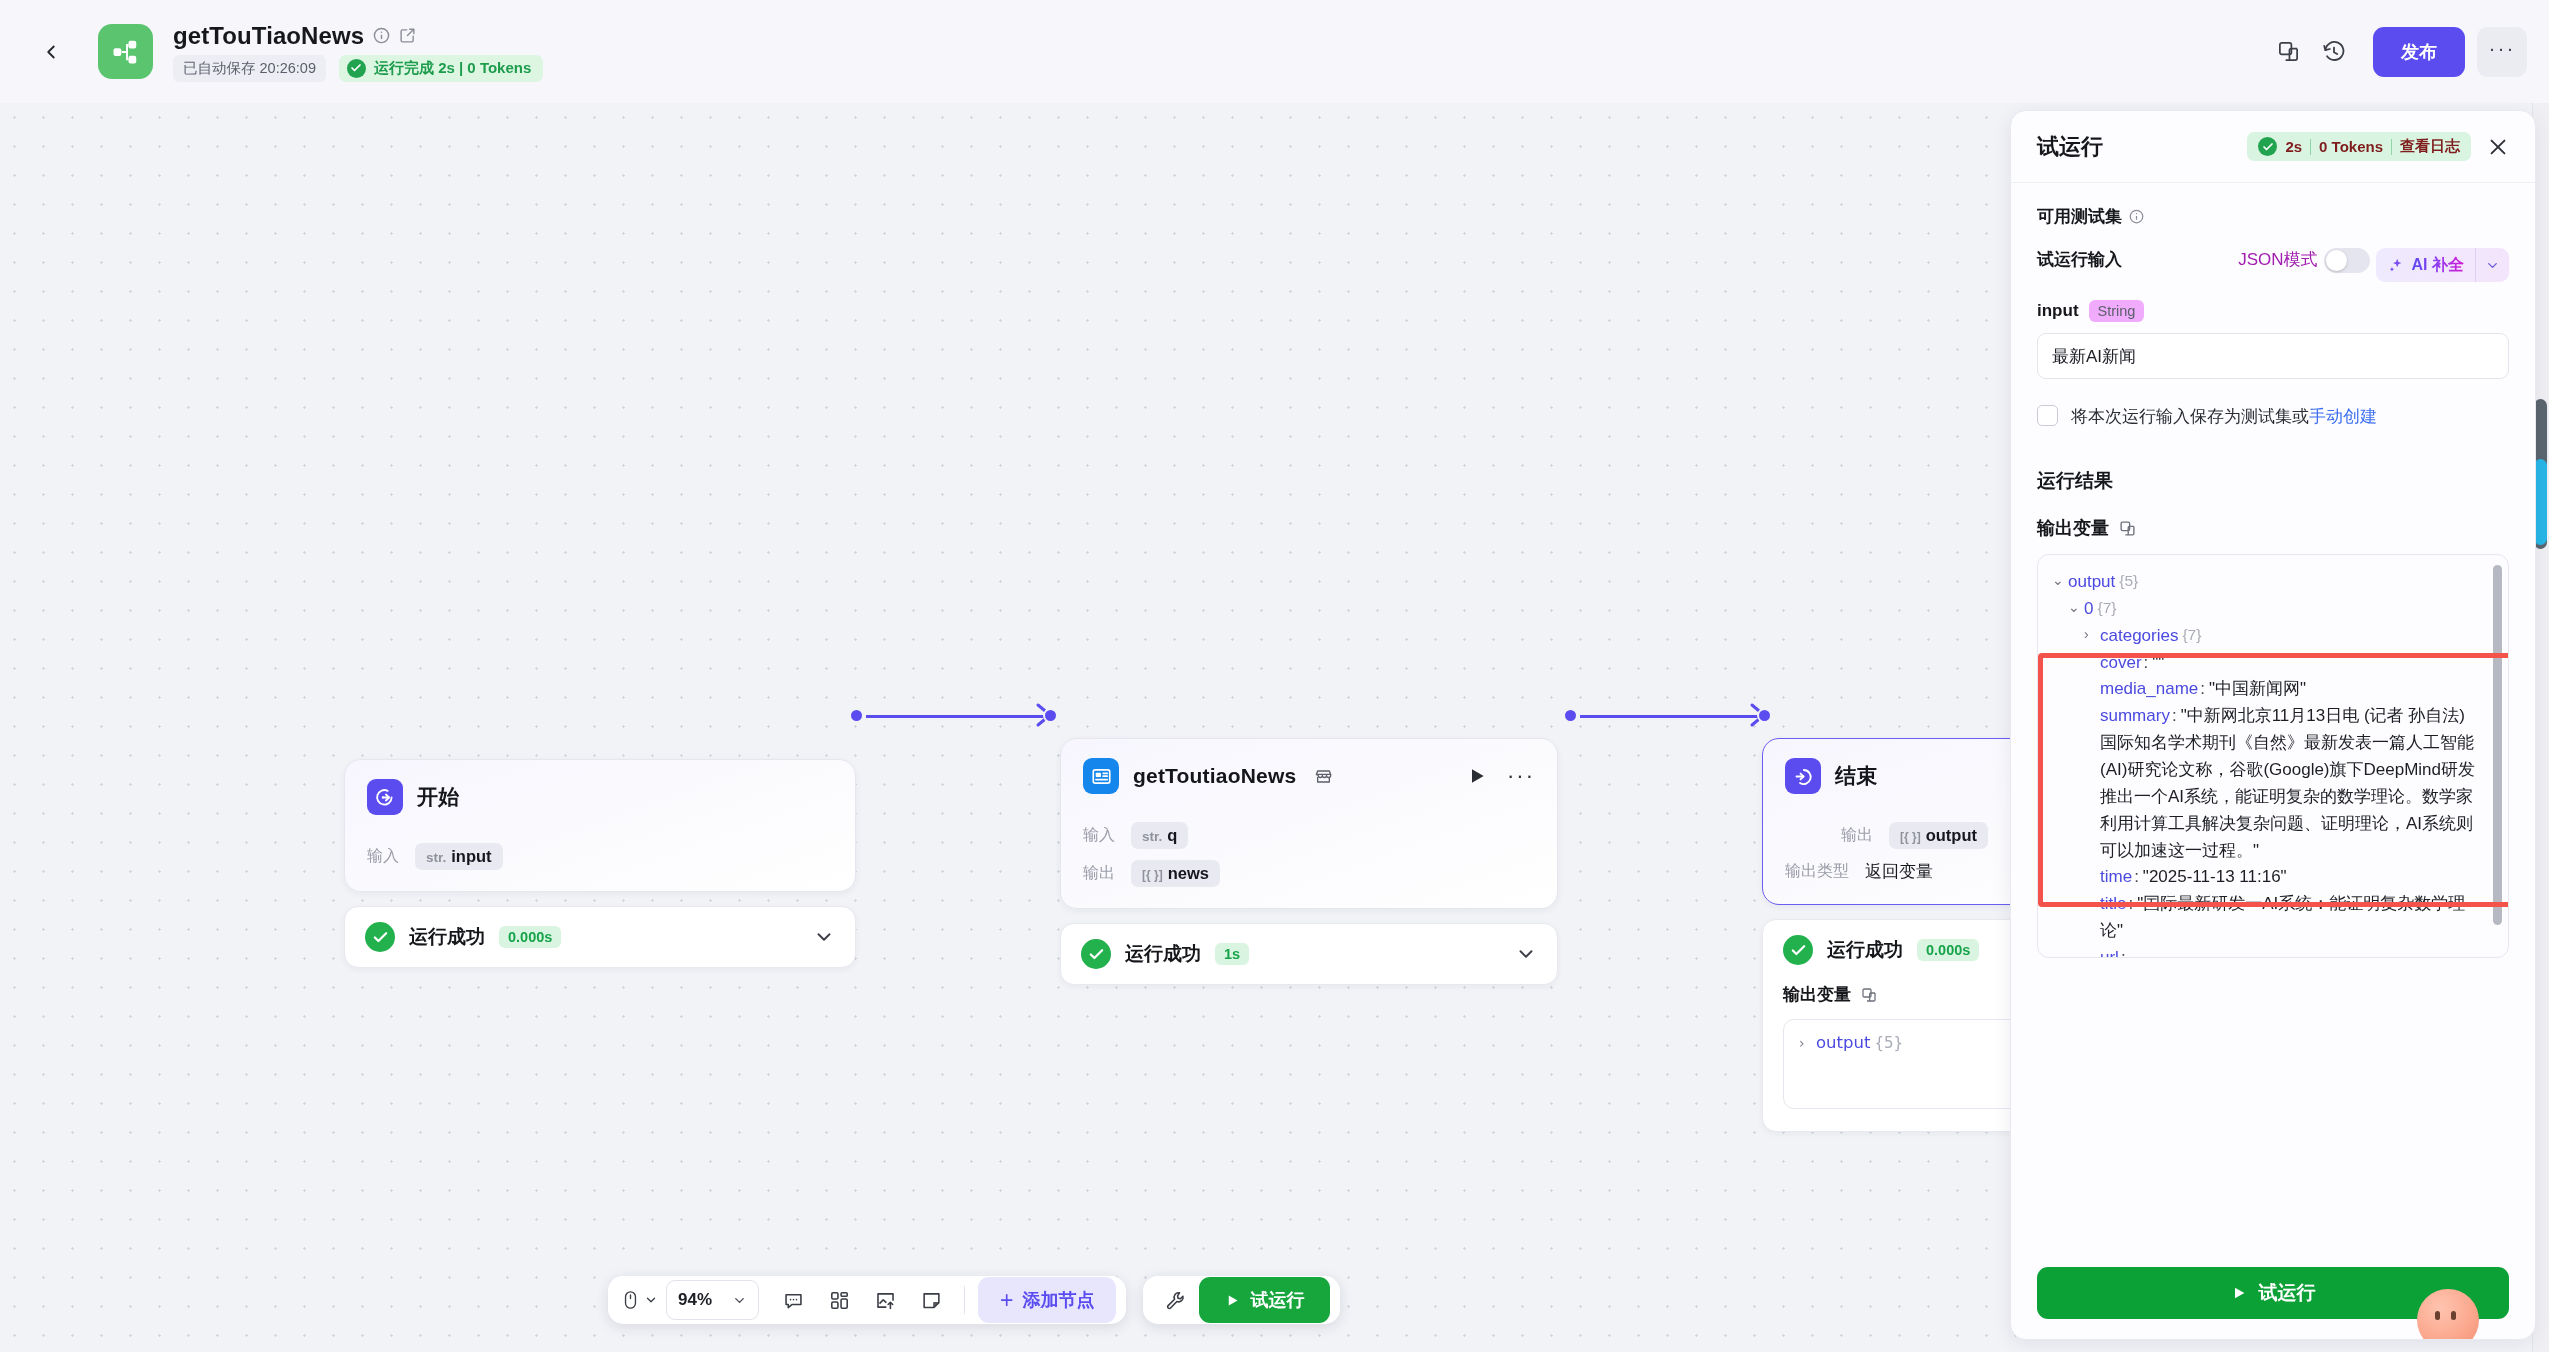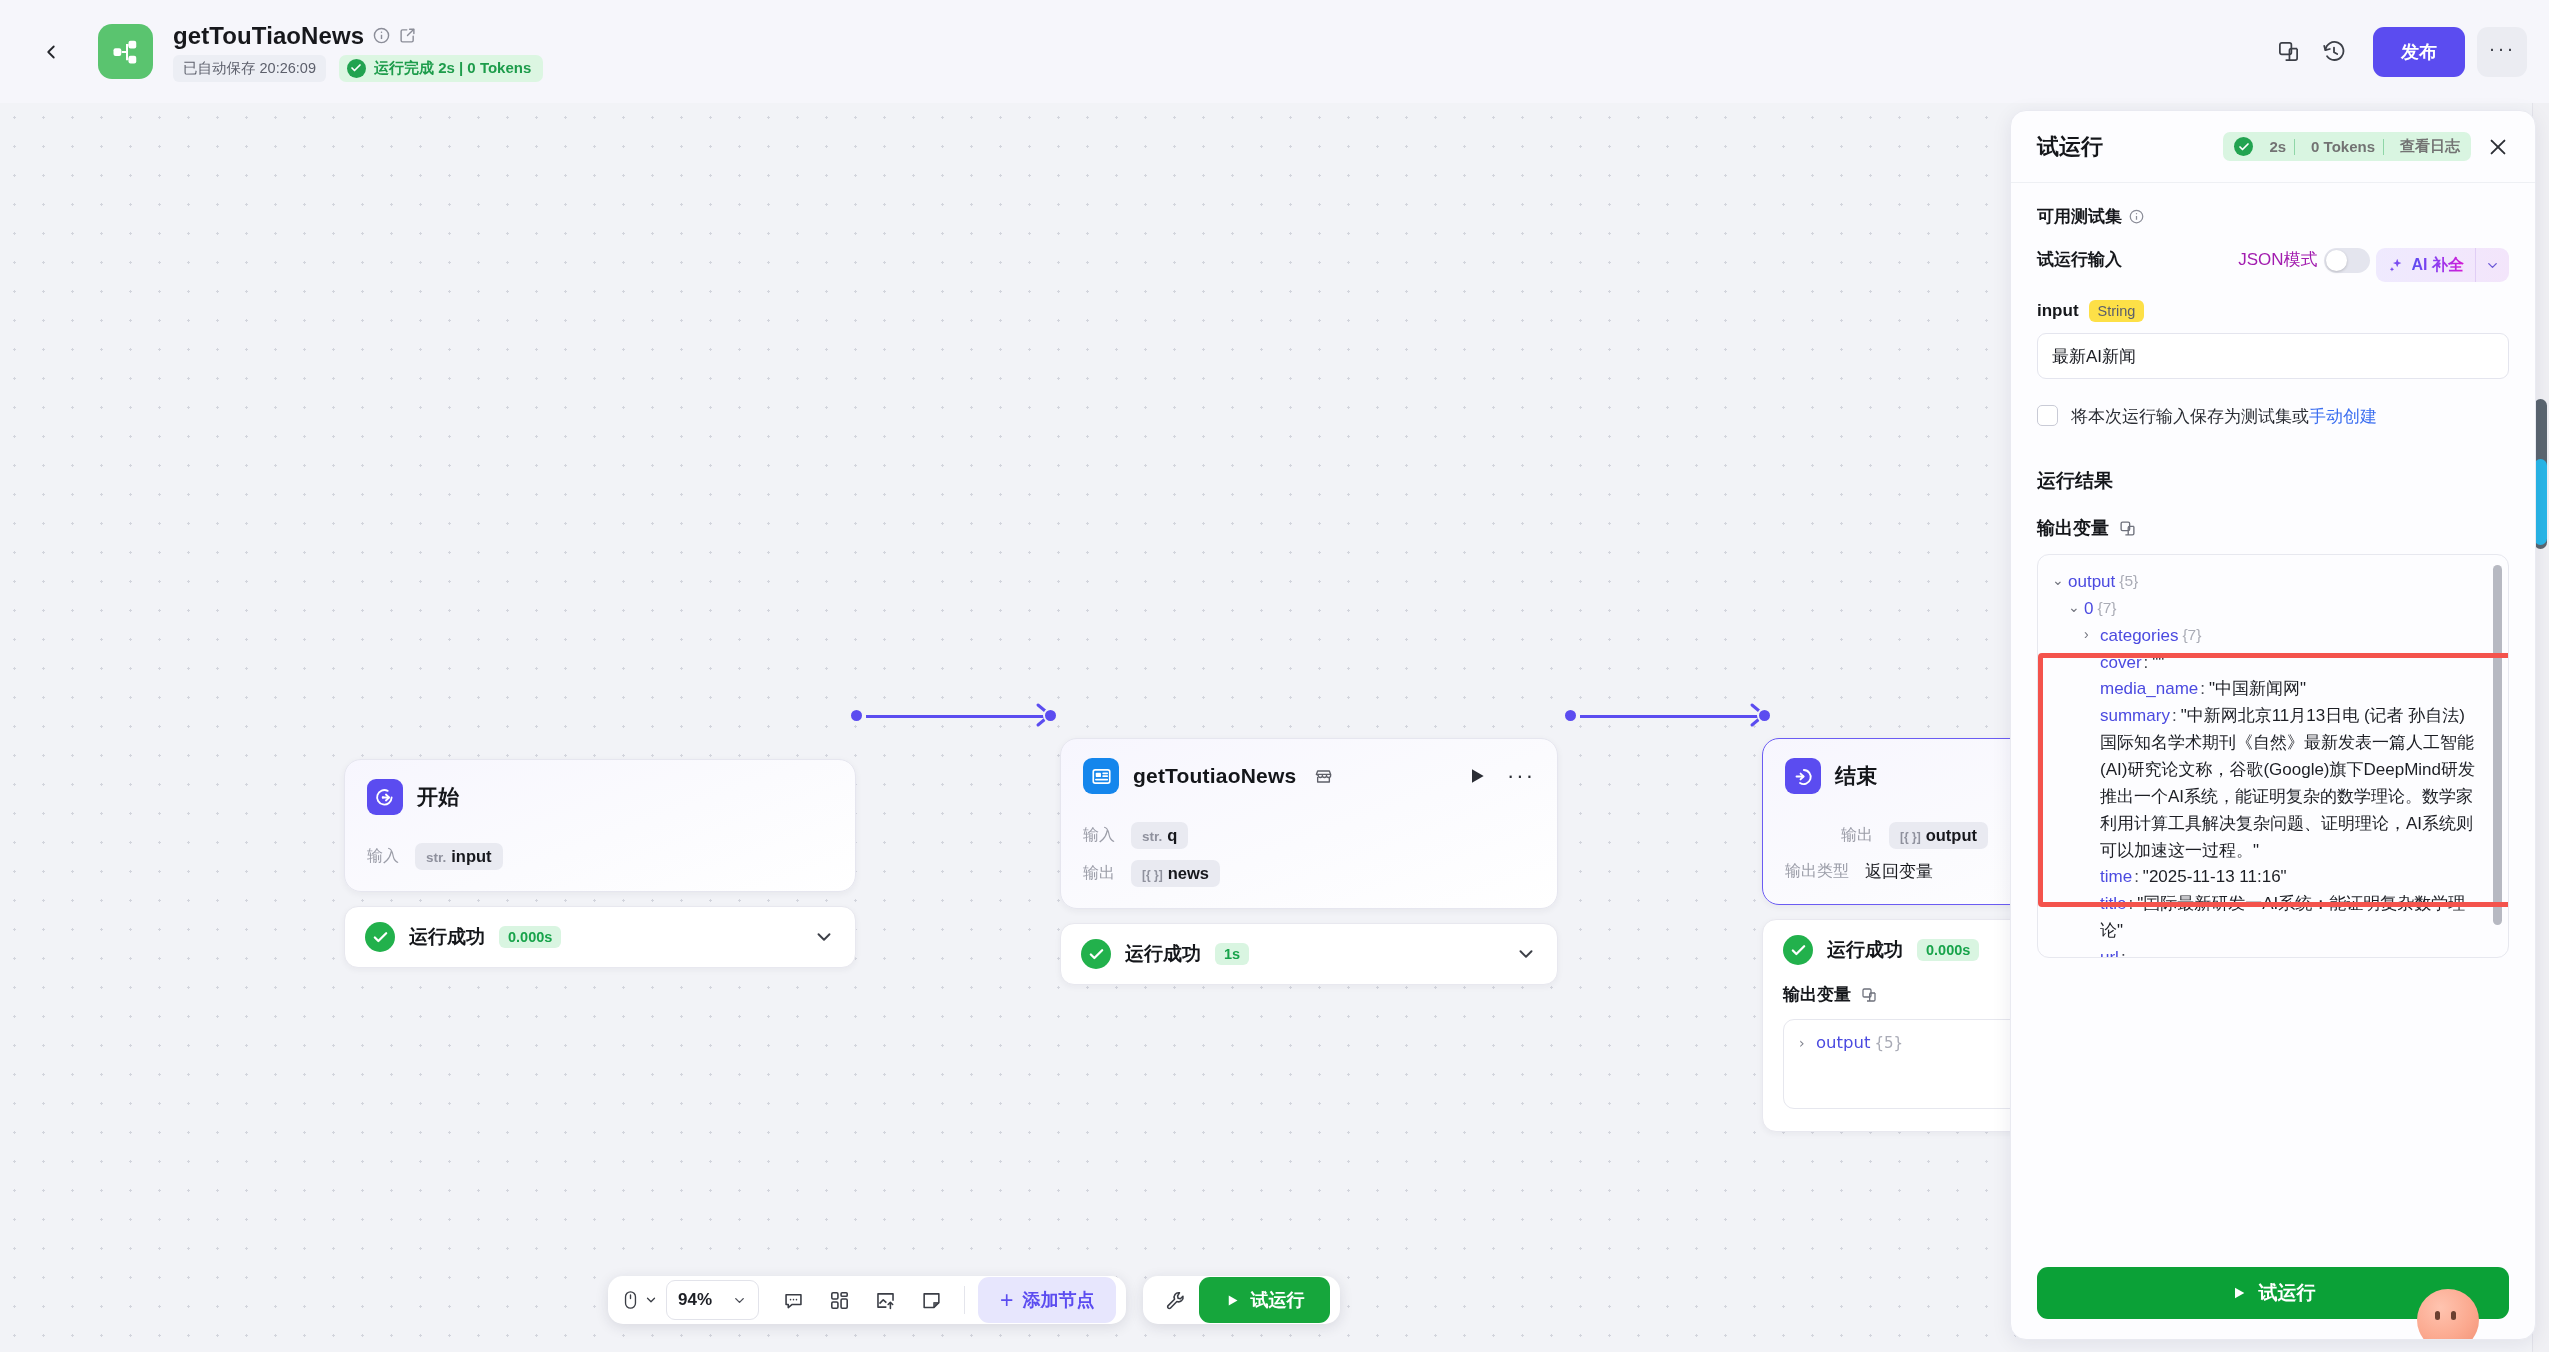--- a/index.html
+++ b/index.html
@@ -177,21 +177,21 @@
   }
   .panel-head {
     height: 72px; display: flex; align-items: center; padding: 0 22px 0 26px;
     border-bottom: 1px solid #eef0f4; gap: 12px;
   }
   .panel-title { font-size: 22px; font-weight: 700; color: #15171b; }
   .panel-pill {
     background: #d9f5e1; border-radius: 7px; padding: 5px 11px;
     display: flex; align-items: center; gap: 8px; margin-left: auto;
   }
-  .panel-pill .g { color: #737373; font-size: 15px; font-weight: 700; margin-left: 8px; }
+  .panel-pill .g { color: #7f1d1d; font-size: 15px; font-weight: 700; }
   .panel-pill .sep { width: 1px; height: 16px; background: #8fd6a7; }
   .close-x { color: #2c2f36; cursor: pointer; display: flex; padding: 4px; }
 
   .panel-body { flex: 1 1 auto; overflow: hidden; padding: 22px 26px 0 26px; position: relative; }
   .field-label { font-size: 17px; font-weight: 700; color: #15171b; display: flex; align-items: center; gap: 7px; }
   .select-box {
     margin-top: 13px; height: 46px; border: 1px solid #e4e5ee; border-radius: 9px;
     background: #fff; display: flex; align-items: center; padding: 0 14px; cursor: pointer;
   }
   .select-ph { font-size: 17px; color: #aaacb7; }
@@ -216,21 +216,21 @@
   .ai-txt {
     font-size: 16px; font-weight: 700;
     background: linear-gradient(90deg,#5b4cf0 0%, #8b3cf0 45%, #d61ad6 100%);
     -webkit-background-clip: text; background-clip: text; color: transparent;
   }
   .ai-btn .divider { width: 1px; height: 34px; background: #e0cdf5; }
   .ai-btn .chev { padding: 0 9px; color: #6f5cd8; display: flex; align-items: center; }
 
   .inp-label-row { display: flex; align-items: center; gap: 10px; margin-top: 18px; }
   .inp-name { font-size: 17px; font-weight: 700; color: #15171b; }
-  .type-tag { background: #fde047; border-radius: 6px; padding: 3px 9px; font-size: 14.5px; color: #5c5f6b; }
+  .type-tag { background: #f0abfc; border-radius: 6px; padding: 3px 9px; font-size: 14.5px; color: #5c5f6b; }
   .text-input {
     margin-top: 11px; width: 100%; height: 46px; border: 1px solid #e4e5ee;
     border-radius: 9px; background: #fff; padding: 0 14px; font-size: 17px;
     color: #1b1d23; font-family: "Liberation Sans", sans-serif; outline: none;
   }
   .chk-row { display: flex; align-items: flex-start; gap: 13px; margin-top: 26px; }
   .chkbox { width: 21px; height: 21px; border: 1.6px solid #c9cbd6; border-radius: 5px; background: #fff; cursor: pointer; flex: 0 0 auto; }
   .chk-txt { font-size: 17px; color: #2a2d34; }
   .link-blue { color: #3b6ef0; cursor: pointer; }
 

